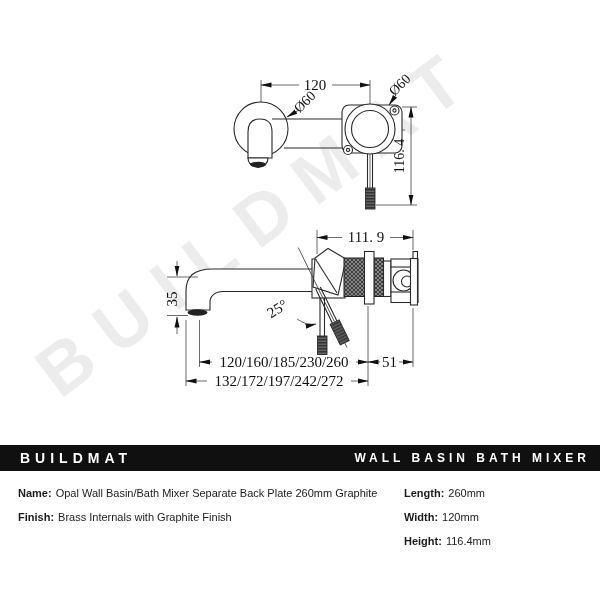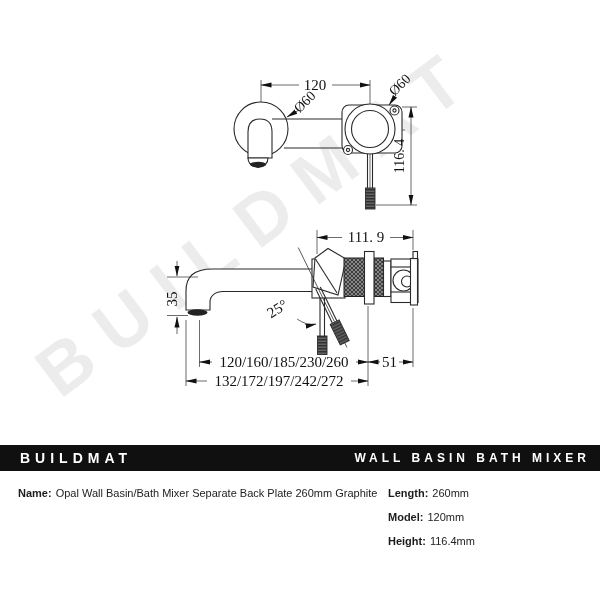--- a/index.html
+++ b/index.html
@@ -16,21 +16,21 @@
       font-family:"Liberation Sans",sans-serif;}
   .whiteout{fill:#ffffff;stroke:none;}
   .banner{position:absolute;left:0;top:445px;width:600px;height:26px;display:flex;
           align-items:center;justify-content:space-between;box-sizing:border-box;
           padding:0 10px 0 20px;}
   .banner .brand{font-weight:bold;font-size:14px;letter-spacing:5px;}
   .banner .product{font-weight:bold;font-size:12px;letter-spacing:4px;}
   .specs{position:absolute;left:0;top:471px;width:548px;box-sizing:border-box;
          padding:16px 10px 0 18px;display:flex;}
   .specs .colL{width:370px;}
-  .specs .colR{flex:1;}
+  .specs .colR{flex:1;margin-left:16px;}
   .spec-row{font-size:11px;line-height:12px;margin-bottom:12px;white-space:nowrap;}
   .spec-row .lbl{font-weight:bold;margin-right:4px;}
   .spec-row .val{font-weight:normal;color:#222;}
 </style>
 </head>
 <body>
 
 <div class="sheet">
 
   <svg width="600" height="445" viewBox="0 0 600 445">
@@ -187,26 +187,29 @@
   <div class="banner" style="background:#101010;color:#ffffff;">
     <span class="brand">BUILDMAT</span>
     <span class="product">WALL BASIN BATH MIXER</span>
   </div>
 
   <div class="specs">
     <div class="colL">
       <div class="spec-row">
         <span class="lbl">Name:</span><span class="val">Opal Wall Basin/Bath Mixer Separate Back Plate 260mm Graphite</span>
       </div>
+      <div class="spec-row">
+        <span class="lbl">Finish:</span><span class="val">Brass Internals with Graphite Finish</span>
+      </div>
     </div>
     <div class="colR">
       <div class="spec-row">
         <span class="lbl">Length:</span><span class="val">260mm</span>
       </div>
       <div class="spec-row">
-        <span class="lbl">Model:</span><span class="val">120mm</span>
+        <span class="lbl">Width:</span><span class="val">120mm</span>
       </div>
       <div class="spec-row">
         <span class="lbl">Height:</span><span class="val">116.4mm</span>
       </div>
     </div>
   </div>
 </div>
 
 </body></html>

